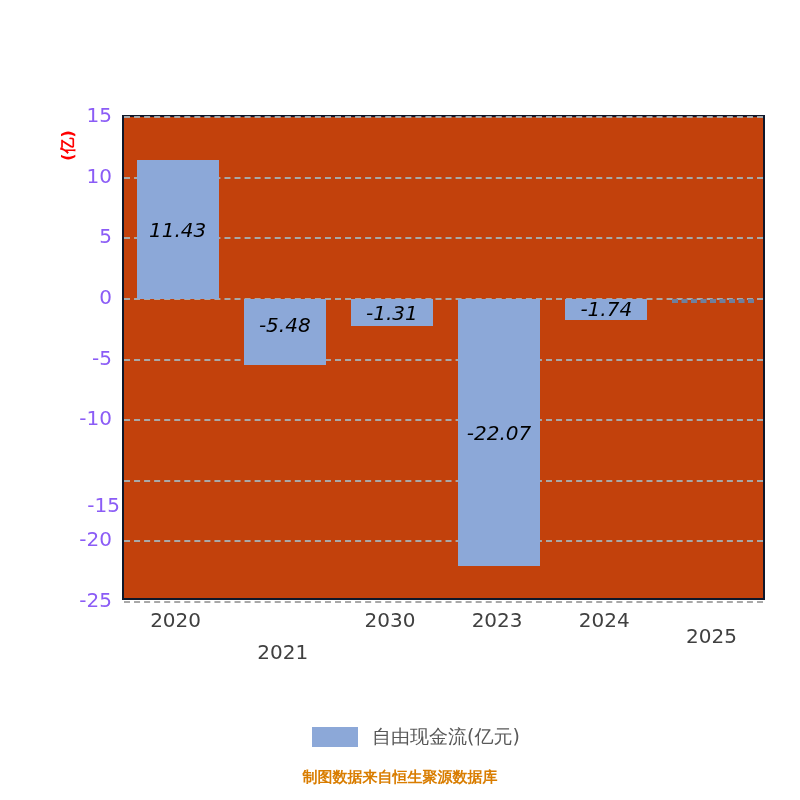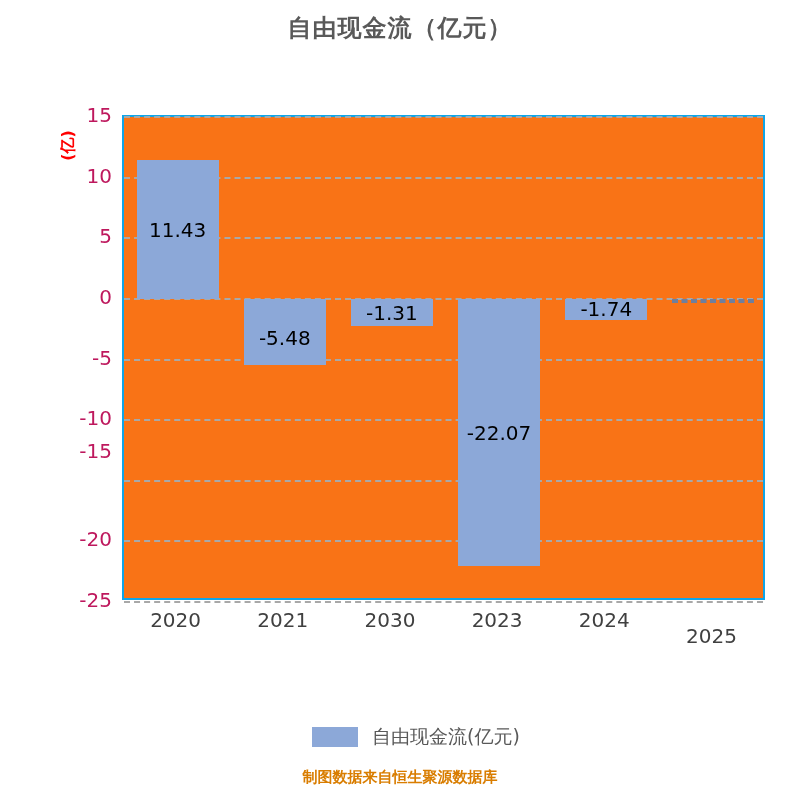--- a/index.html
+++ b/index.html
@@ -10,40 +10,40 @@
   .title{
     position:absolute;top:12px;left:0;width:800px;text-align:center;
     font-size:24px;font-weight:bold;color:#595959;letter-spacing:1px;
   }
   .y-unit{
     position:absolute;left:46px;top:135px;color:#ff0000;font-size:16px;font-weight:bold;
     transform:rotate(-90deg);transform-origin:center center;width:44px;text-align:center;
   }
   .plot{
     position:absolute;left:122px;top:115px;width:643px;height:485px;
-    border:2px solid #0ea5e9;box-sizing:border-box;background:#f97316;
+    border:2px solid #0f172a;box-sizing:border-box;background:#c2410c;font-style:italic;
   }
   .gridline{
     position:absolute;left:0;width:100%;height:0;
     border-top:2px dashed #a8a8a8;
   }
   .bar{
     position:absolute;background:#8CA8D8;
     display:flex;align-items:center;justify-content:center;
   }
   .bar.dashed{
     background:transparent;border:2px dashed #6f7f9d;box-sizing:border-box;
   }
   .bar-label{
     position:absolute;width:120px;text-align:center;
     color:#000;font-size:20px;line-height:1;pointer-events:none;
   }
   .y-tick{
     position:absolute;right:690px;width:70px;text-align:right;
-    font-size:20px;color:#be185d;transform:translateY(-50%);
+    font-size:20px;color:#8b5cf6;transform:translateY(-50%);
   }
   .x-tick{
     position:absolute;top:608px;width:108px;text-align:center;
     font-size:20px;color:#404040;
   }
   .legend{
     position:absolute;top:724px;left:0;width:800px;
     display:flex;align-items:center;justify-content:center;gap:14px;margin-left:16px;
   }
   .legend-swatch{width:46px;height:20px;background:#8CA8D8;}
@@ -51,61 +51,60 @@
   .footer{
     position:absolute;top:768px;left:0;width:800px;text-align:center;
     font-size:15px;font-weight:bold;color:#d97d00;
   }
 </style>
 </head>
 <body>
 
 <div class="page">
 
-  <div class="title">自由现金流（亿元）</div>
 
   <div class="y-unit">(亿)</div>
 
   <div class="plot">
       <div class="gridline" style="top: -1px; border-top-color: rgb(168, 168, 168);"></div>
       <div class="gridline" style="top: 59.625px; border-top-color: rgb(168, 168, 168);"></div>
       <div class="gridline" style="top: 120.25px; border-top-color: rgb(168, 168, 168);"></div>
       <div class="gridline" style="top: 180.875px; border-top-color: rgb(168, 168, 168);"></div>
       <div class="gridline" style="top: 241.5px; border-top-color: rgb(168, 168, 168);"></div>
       <div class="gridline" style="top: 302.125px; border-top-color: rgb(168, 168, 168);"></div>
       <div class="gridline" style="top: 362.75px; border-top-color: rgb(168, 168, 168);"></div>
       <div class="gridline" style="top: 423.375px; border-top-color: rgb(168, 168, 168);"></div>
       <div class="gridline" style="top: 484px; border-top-color: rgb(168, 168, 168);"></div>
       <div class="bar" style="left: 12.5833px; top: 43.2863px; width: 82px; height: 138.589px; background: rgb(140, 168, 216);"></div>
       <div class="bar-label" style="left: -6.41667px; top: 102.581px;">11.43</div>
       <div class="bar" style="left: 119.75px; top: 181.875px; width: 82px; height: 66.445px; background: rgb(140, 168, 216);"></div>
-      <div class="bar-label" style="left: 100.75px; top: 211px; text-align: center;">-5.48</div>
+      <div class="bar-label" style="left: 100.75px; top: 198px; text-align: center;">-5.48</div>
       <div class="bar" style="left: 226.917px; top: 181.875px; width: 82px; height: 27.5237px; background: rgb(140, 168, 216);"></div>
       <div class="bar-label" style="left: 207.917px; top: 185.637px;">-1.31</div>
       <div class="bar" style="left: 334.083px; top: 181.875px; width: 82px; height: 267.599px; background: rgb(140, 168, 216);"></div>
       <div class="bar-label" style="left: 315.083px; top: 305.674px;">-22.07</div>
       <div class="bar" style="left: 441.25px; top: 181.875px; width: 82px; height: 21.0975px; background: rgb(140, 168, 216);"></div>
       <div class="bar-label" style="left: 422.25px; top: 182.424px;">-1.74</div>
       <div class="bar dashed" style="left: 548.417px; top: 181.875px; width: 82px; height: 3.6375px;"></div>
     </div>
 
   <div id="yticks">
       <div class="y-tick" style="top: 115px; left: 0px; right: auto; width: 112px;">15</div>
       <div class="y-tick" style="top: 175.625px; left: 0px; right: auto; width: 112px;">10</div>
       <div class="y-tick" style="top: 236.25px; left: 0px; right: auto; width: 112px;">5</div>
       <div class="y-tick" style="top: 296.875px; left: 0px; right: auto; width: 112px;">0</div>
       <div class="y-tick" style="top: 357.5px; left: 0px; right: auto; width: 112px;">-5</div>
       <div class="y-tick" style="top: 418.125px; left: 0px; right: auto; width: 112px;">-10</div>
-      <div class="y-tick" style="top: 451px; left: 0px; right: auto; width: 112px;">-15</div>
+      <div class="y-tick" style="top: 505px; left: 0px; right: auto; width: 112px; padding-left: 8px;">-15</div>
       <div class="y-tick" style="top: 539.375px; left: 0px; right: auto; width: 112px;">-20</div>
       <div class="y-tick" style="top: 600px; left: 0px; right: auto; width: 112px;">-25</div>
     </div>
   <div id="xticks">
       <div class="x-tick" style="left: 121.583px;">2020</div>
-      <div class="x-tick" style="left: 228.75px;">2021</div>
+      <div class="x-tick" style="left: 228.75px; margin-top: 32px;">2021</div>
       <div class="x-tick" style="left: 335.917px;">2030</div>
       <div class="x-tick" style="left: 443.083px;">2023</div>
       <div class="x-tick" style="left: 550.25px;">2024</div>
       <div class="x-tick" style="left: 657.417px; margin-top: 16px;">2025</div>
     </div>
 
   <div class="legend">
     <span class="legend-swatch"></span>
     <span class="legend-label">自由现金流(亿元)</span>
   </div>

